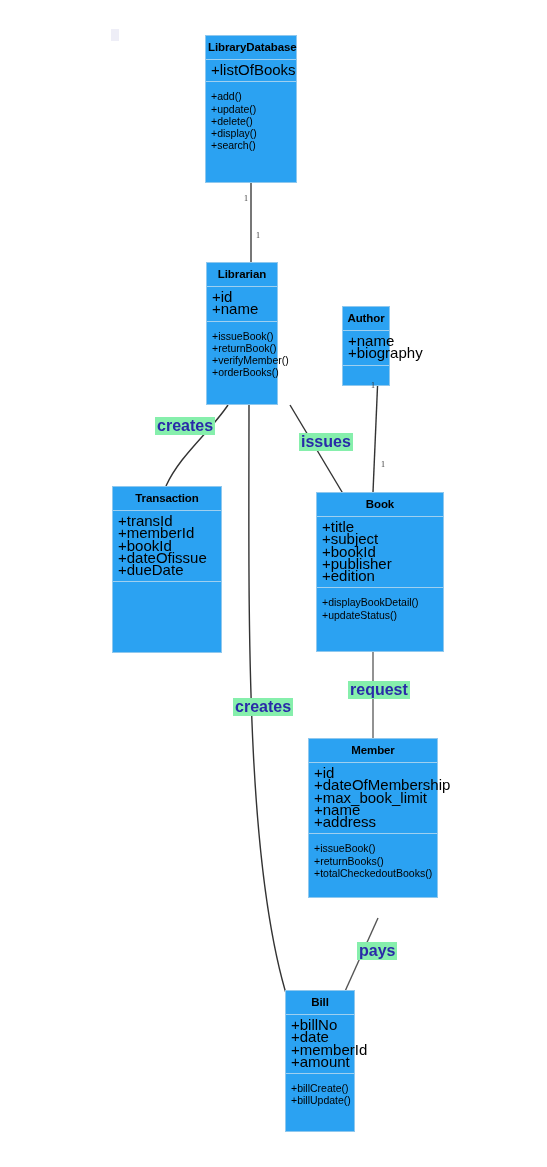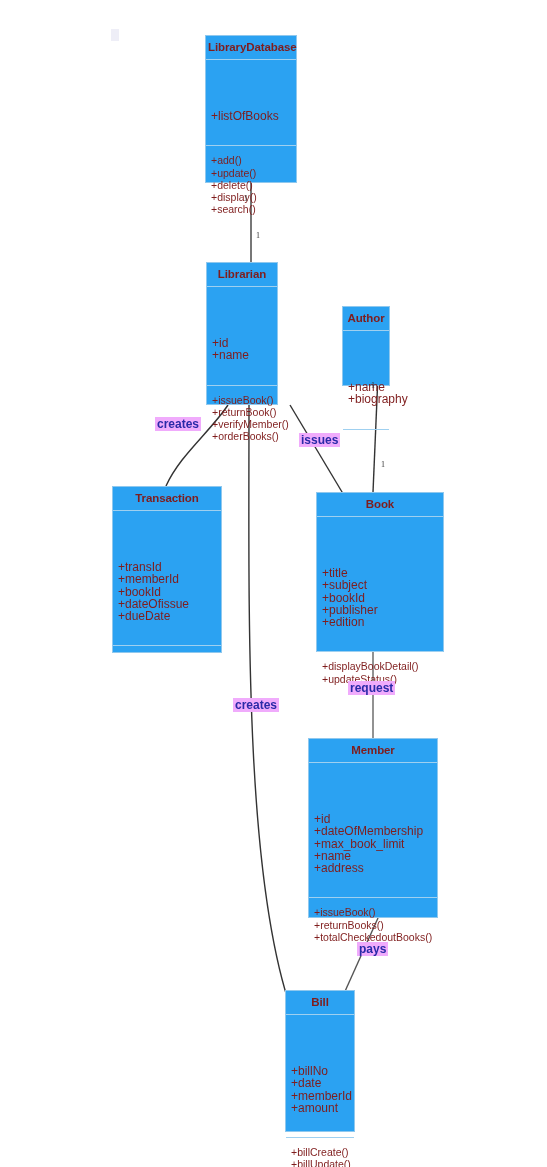--- a/index.html
+++ b/index.html
@@ -25,54 +25,53 @@
     left: 0; top: 0;
     width: 547px;
     height: 1167px;
     pointer-events: none;
   }
   .uml-class {
     position: absolute;
     background: #2BA2F2;
     border: 1px solid #8fc8ee;
     box-sizing: border-box;
-    color: #7f1d1d;
+    color: #000000;
   }
   .uml-name {
     text-align: center;
     font-weight: bold;
     font-size: 11.5px;
     line-height: 13px;
     padding: 5px 2px 5px 2px;
     border-bottom: 1px solid #9fd0f0;
     letter-spacing: -0.1px;
   }
   .uml-attrs {
-    padding: 4px 3px 23px 5px;
+    padding: 4px 3px 5px 5px;
     border-bottom: 1px solid #9fd0f0;
-    font-size: 12px;
+    font-size: 15px;
     line-height: 12.3px;
     min-height: 6px;
-    margin-top: 46px;
   }
   .uml-ops {
     padding: 8px 3px 6px 5px;
     font-size: 10.5px;
     line-height: 12.3px;
     min-height: 6px;
   }
   .uml-attrs div, .uml-ops div {
     white-space: nowrap;
   }
   .edge-label {
     position: absolute;
     color: #2A2AA8;
-    font-size: 12px;
+    font-size: 16px;
     font-weight: bold;
-    background: #f0abfc;
+    background: #86efac;
     padding: 0 2px;
     white-space: nowrap;
   }
   .mult-label {
     position: absolute;
     color: #333333;
     font-size: 8px;
     font-family: "Liberation Serif", serif;
     white-space: nowrap;
   }
@@ -161,21 +160,21 @@
       <div>+bookId</div>
       <div>+publisher</div>
       <div>+edition</div>
     </div>
     <div class="uml-ops">
       <div>+displayBookDetail()</div>
       <div>+updateStatus()</div>
     </div>
   </div>
 
-  <div class="uml-class" style="left:308px; top:738px; width:130px; height:180px;">
+  <div class="uml-class" style="left:308px; top:738px; width:130px; height:160px;">
     <div class="uml-name">Member</div>
     <div class="uml-attrs">
       <div>+id</div>
       <div>+dateOfMembership</div>
       <div>+max_book_limit</div>
       <div>+name</div>
       <div>+address</div>
     </div>
     <div class="uml-ops">
       <div>+issueBook()</div>

